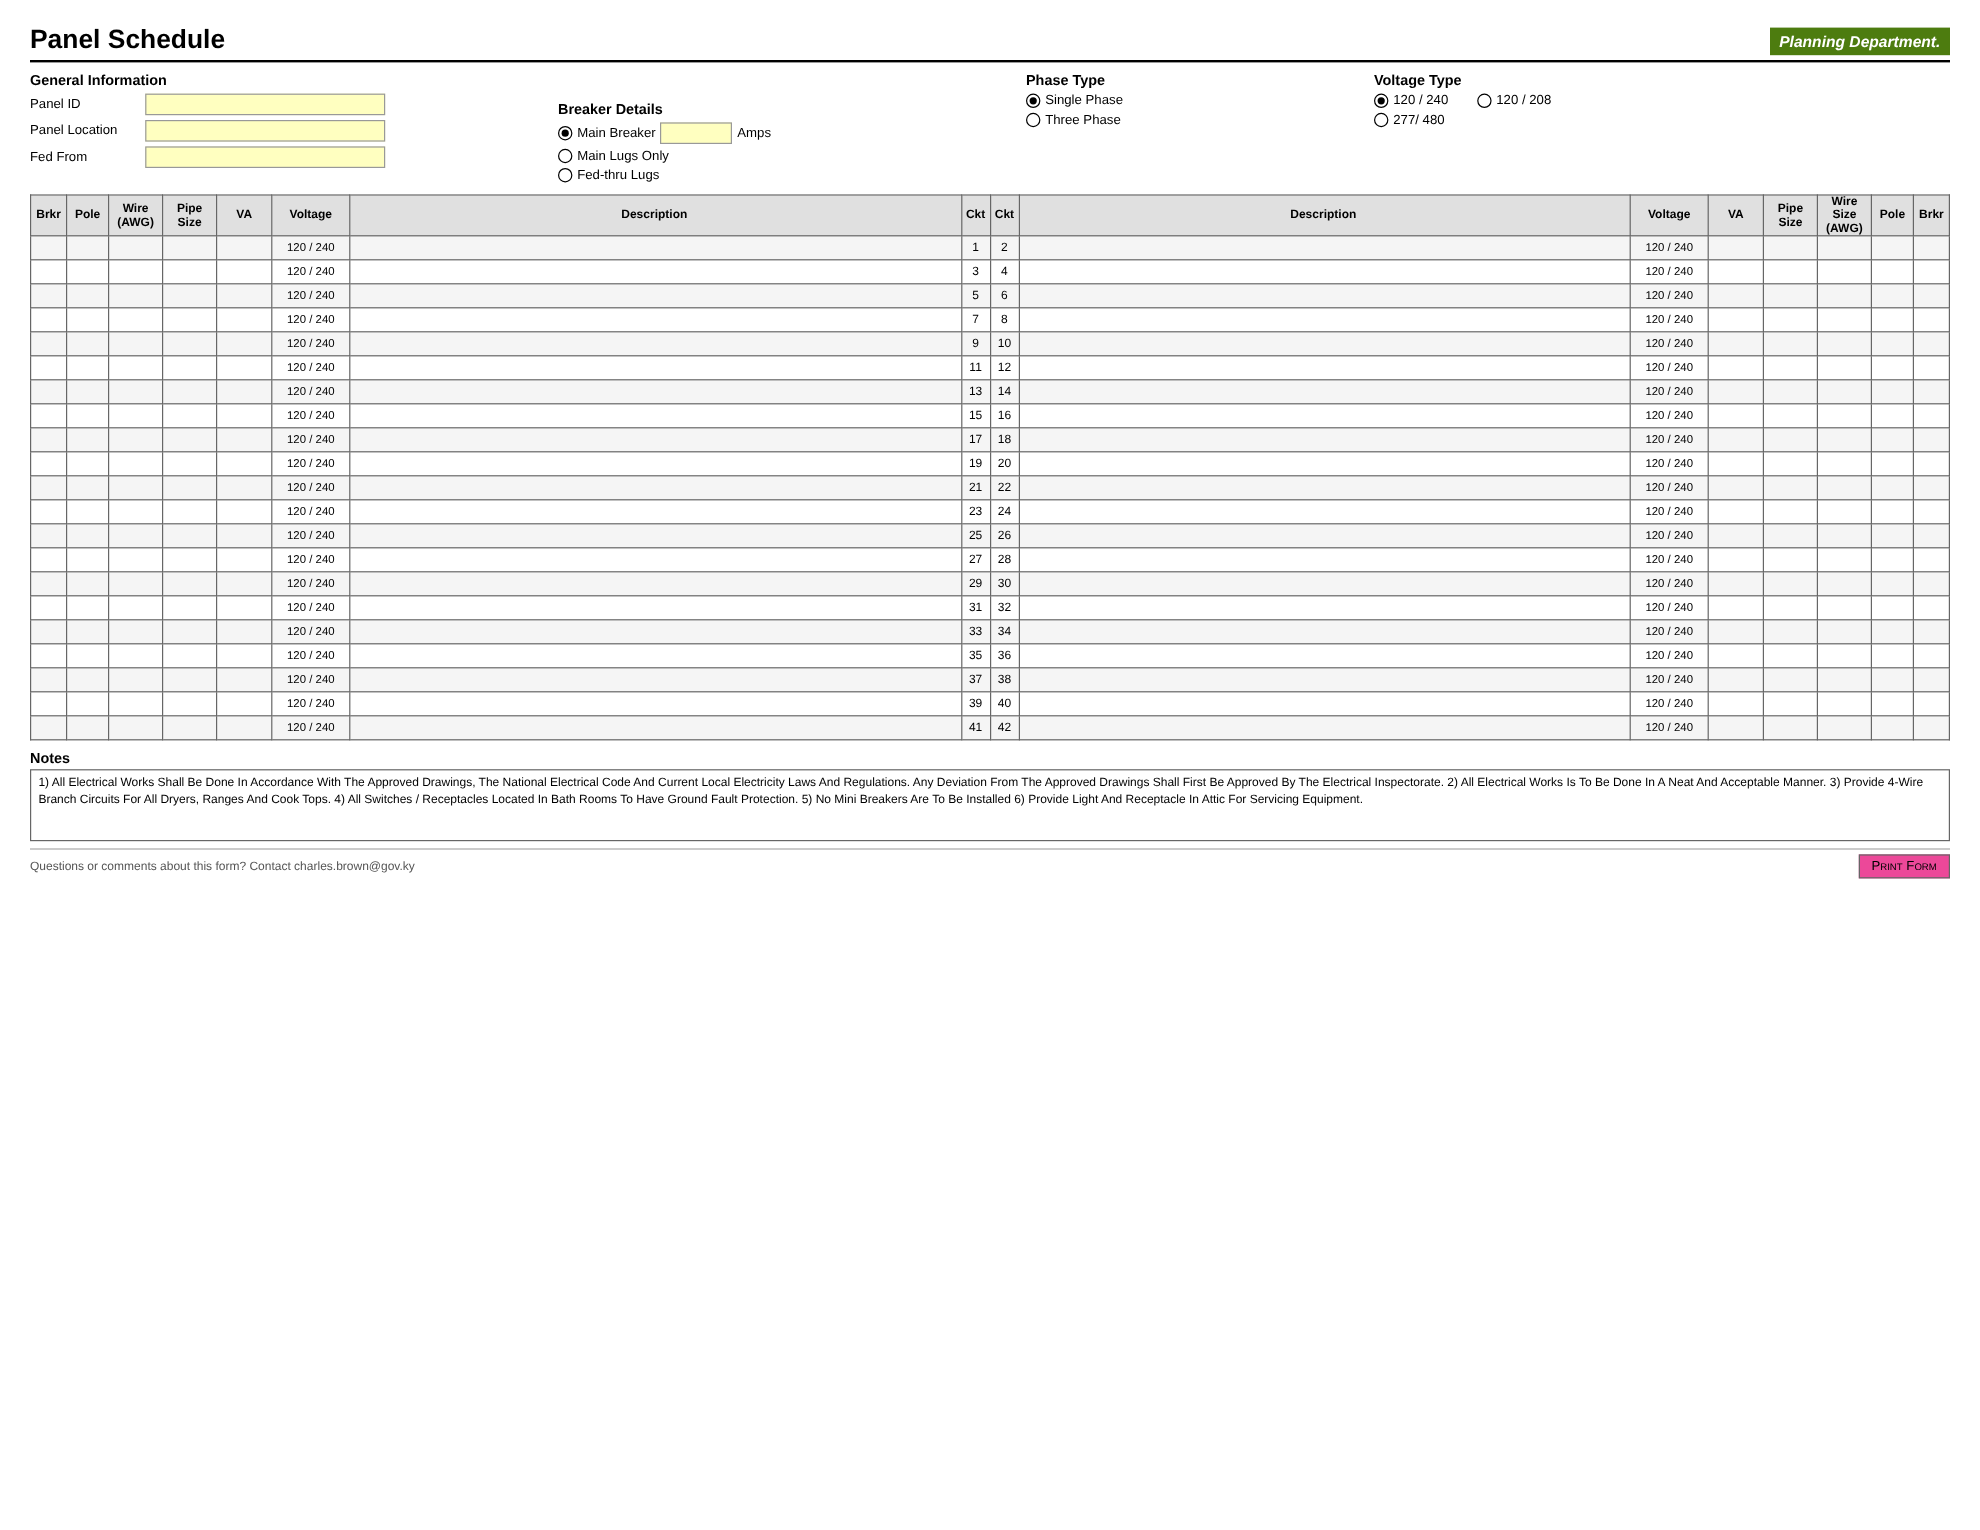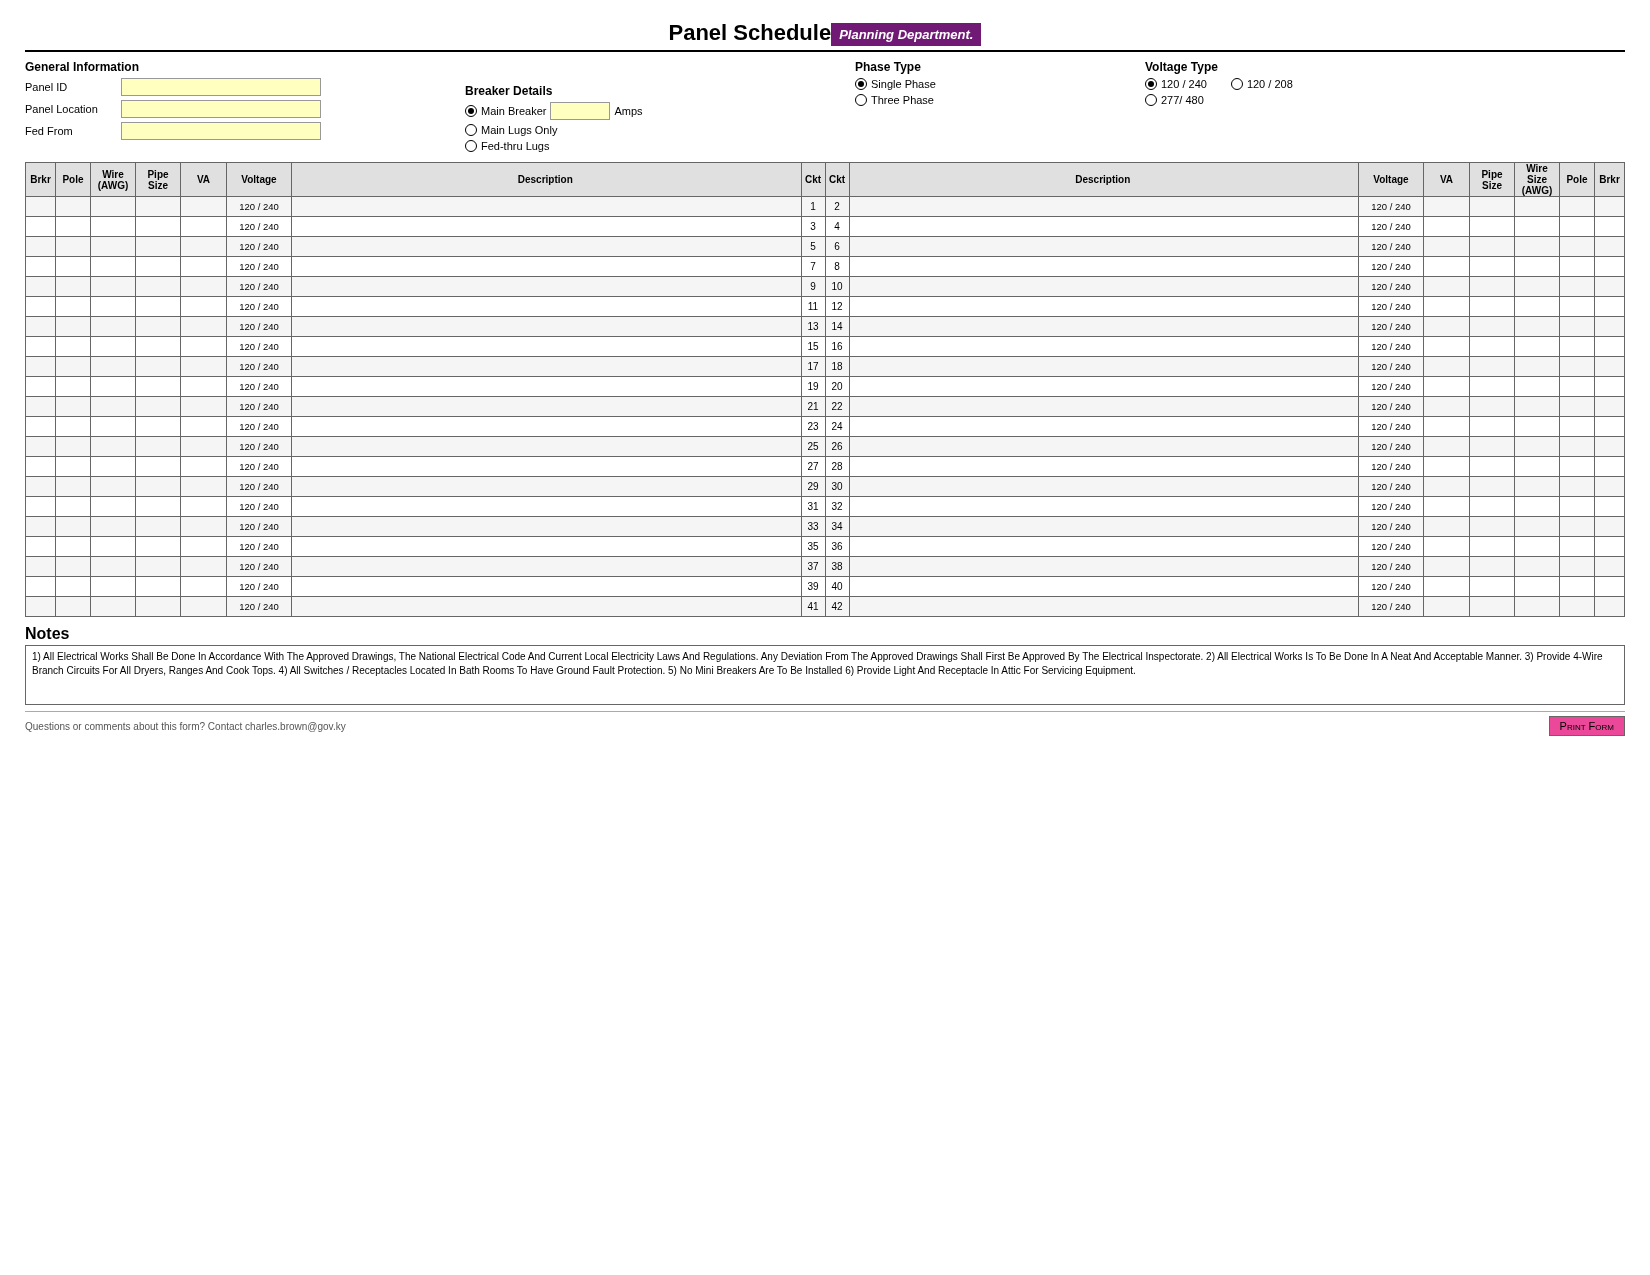--- a/index.html
+++ b/index.html
@@ -1,23 +1,23 @@
 <!DOCTYPE html>
 <html><head>
   <meta charset="utf-8">
   <style>
     * { box-sizing: border-box; margin: 0; padding: 0; }
     body { font-family: Arial, sans-serif; font-size: 11px; background: #fff; color: #000; padding: 10px; }
     
     .page { width: 1630px; min-height: 1255px; background: #fff; padding: 10px 15px; }
     
     
-    .header { display: flex; justify-content: center; align-items: flex-end; margin-bottom: 8px; border-bottom: 2px solid #000; padding-bottom: 4px; }
+    .header { display: flex; justify-content: space-between; align-items: flex-end; margin-bottom: 8px; border-bottom: 2px solid #000; padding-bottom: 4px; }
     .page-title { font-size: 22px; font-weight: bold; color: #000; }
-    .planning-dept { background: #701a75; color: #fff; font-weight: bold; font-size: 13px; padding: 4px 8px; font-style: italic; }
+    .planning-dept { background: #4d7c0f; color: #fff; font-weight: bold; font-size: 13px; padding: 4px 8px; font-style: italic; }
     
     
     .top-section { display: flex; gap: 10px; margin-bottom: 6px; }
     .general-info { flex: 0 0 430px; }
     .breaker-details { flex: 0 0 380px; margin-top: 24px; }
     .phase-type { flex: 0 0 280px; }
     .voltage-type { flex: 1; }
     
     .section-title { font-weight: bold; font-size: 12px; margin-bottom: 4px; }
     
@@ -46,21 +46,21 @@
     .panel-table .brkr-col { width: 30px; }
     .panel-table .pole-col { width: 35px; }
     .panel-table .wire-col { width: 45px; }
     .panel-table .pipe-col { width: 45px; }
     .panel-table .va-col { width: 46px; }
     .panel-table .volt-col { width: 65px; }
     .panel-table .desc-main { min-width: 180px; }
     
     
     .notes-section { margin-top: 8px; }
-    .notes-title { font-weight: bold; font-size: 16px; margin-bottom: 2px; }
+    .notes-title { font-weight: bold; font-size: 12px; margin-bottom: 2px; }
     .notes-box { border: 1px solid #666; padding: 4px 6px; font-size: 10px; line-height: 1.4; min-height: 60px; }
     
     
     .footer { display: flex; justify-content: space-between; align-items: center; margin-top: 6px; padding-top: 4px; border-top: 1px solid #aaa; }
     .footer-text { font-size: 10px; color: #555; }
     .print-btn { border: 1px solid #666; background: #ec4899; padding: 3px 10px; font-size: 11px; cursor: pointer; font-variant: small-caps; }
   </style>
 </head>
 <body>
 

